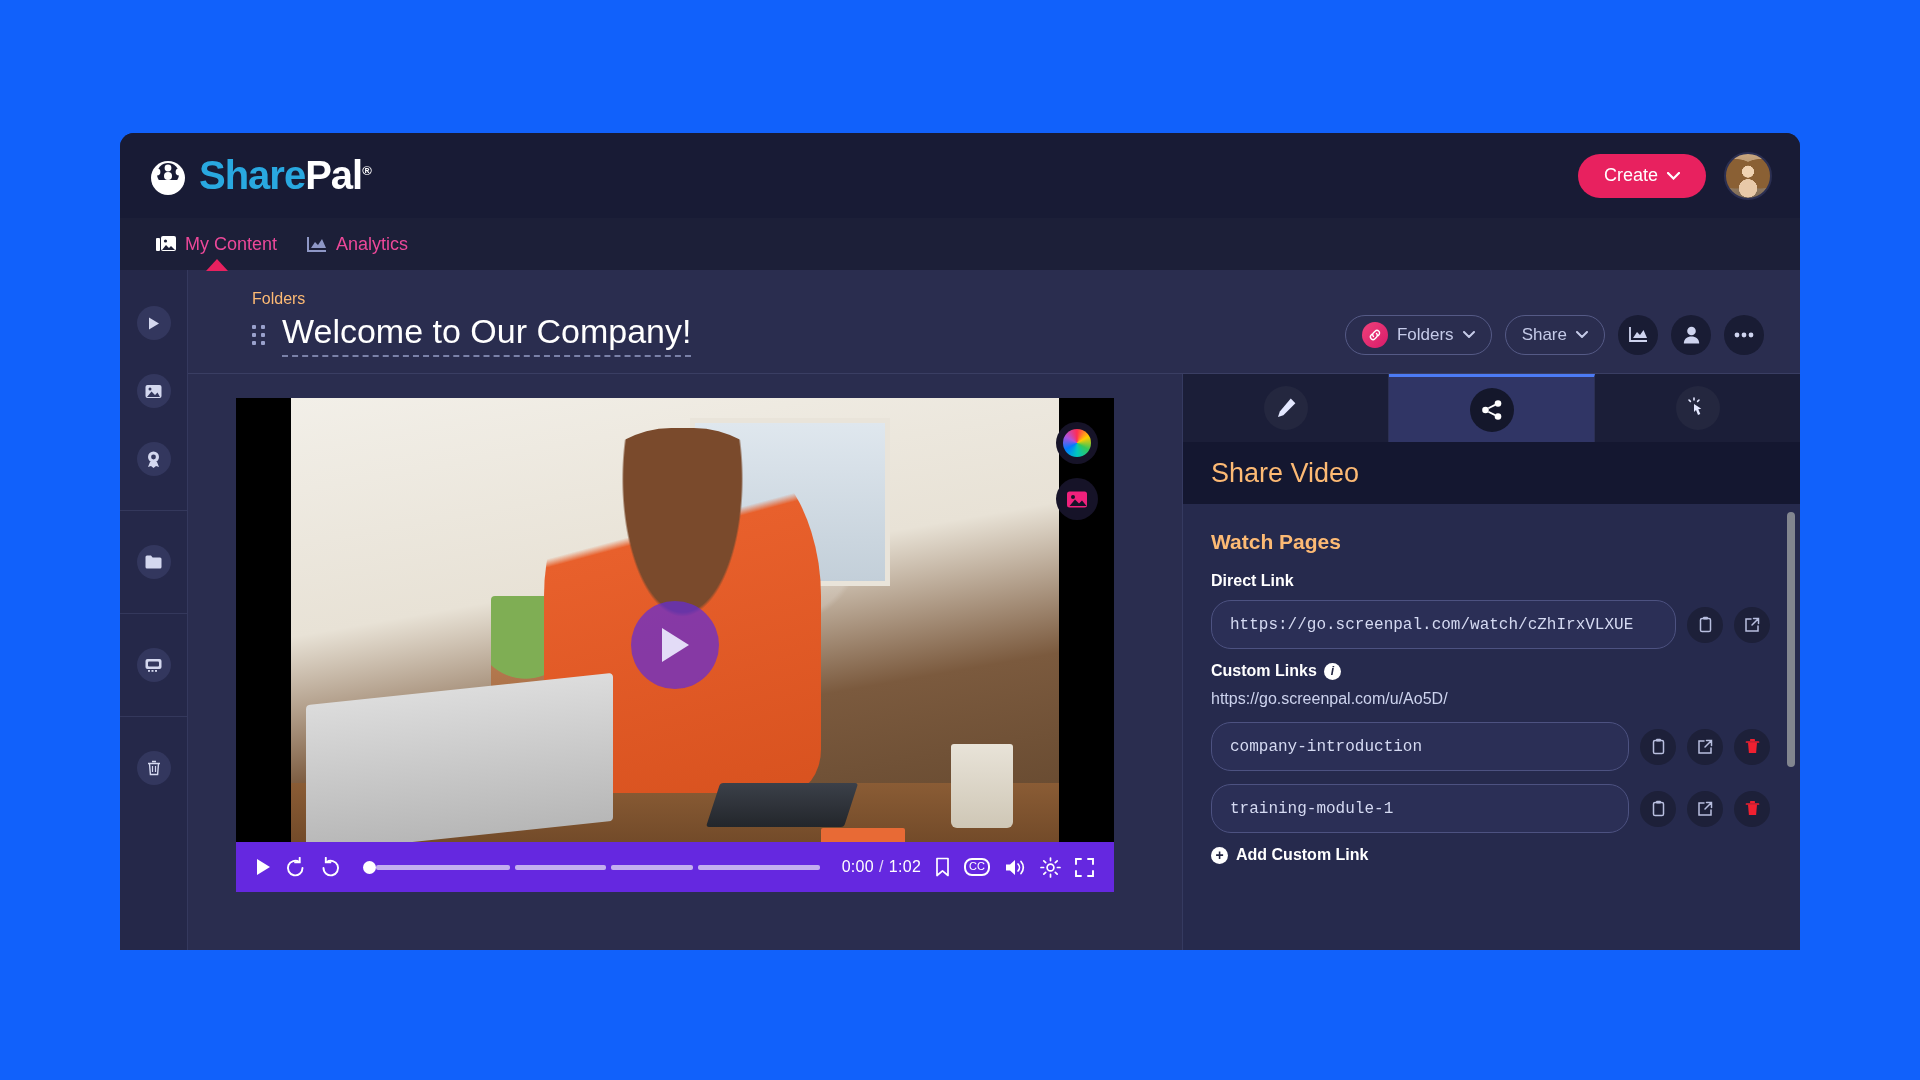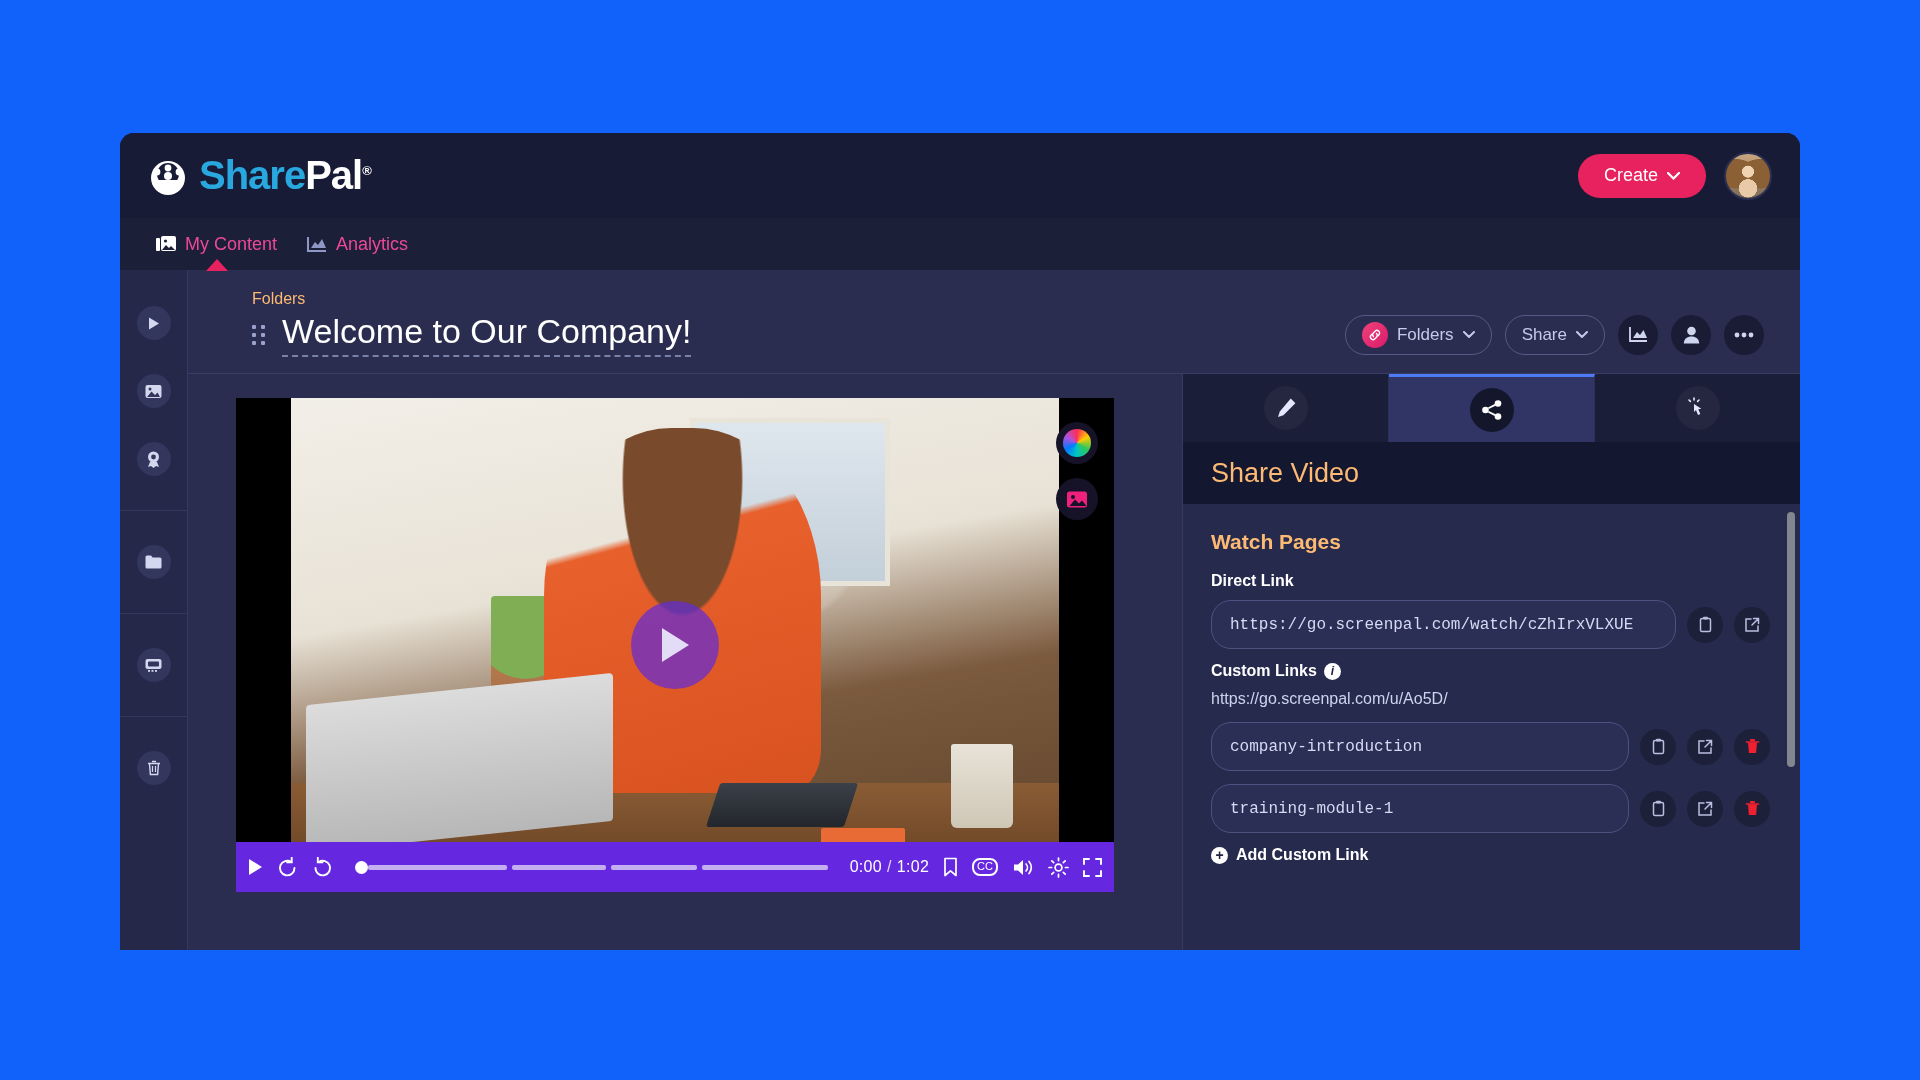--- a/index.html
+++ b/index.html
@@ -194,21 +194,21 @@
     display: flex; align-items: center; justify-content: center; cursor: pointer;
   }
   .color-wheel {
     width: 28px; height: 28px; border-radius: 50%;
     background: conic-gradient(#ff2d55, #ffcc00, #34c759, #00c7be, #007aff, #af52de, #ff2d55);
   }
   
   .controls {
     position: absolute; left: 0; right: 0; bottom: 0; height: 50px;
     background: #6528e0; display: flex; align-items: center;
-    padding: 0 12px; gap: 14px; color: #ffffff;
+    padding: 0 20px; gap: 14px; color: #ffffff;
   }
   .ctrl { cursor: pointer; display: flex; align-items: center; }
   .scrub { flex: 1; display: flex; align-items: center; gap: 0; margin: 0 8px; }
   .scrub-dot { width: 13px; height: 13px; border-radius: 50%; background: #fff; flex: none; cursor: grab; }
   .scrub-track { flex: 1; display: flex; gap: 5px; align-items: center; }
   .scrub-seg { height: 5px; background: #c3aeef; border-radius: 2px; }
   .time { font-size: 16px; white-space: nowrap; letter-spacing: .3px; }
   .time .sep { opacity: .8; margin: 0 5px; }
   .cc-box {
     border: 2px solid #fff; border-radius: 8px; font-size: 11px;

